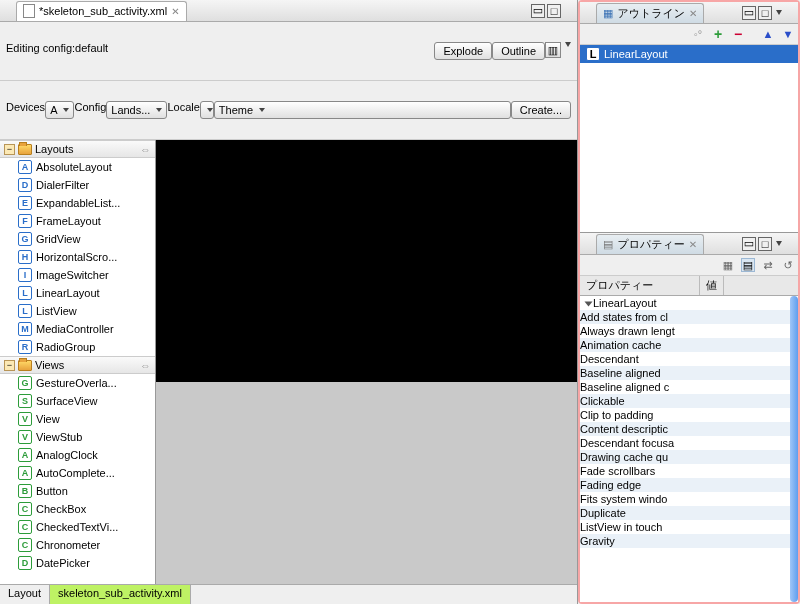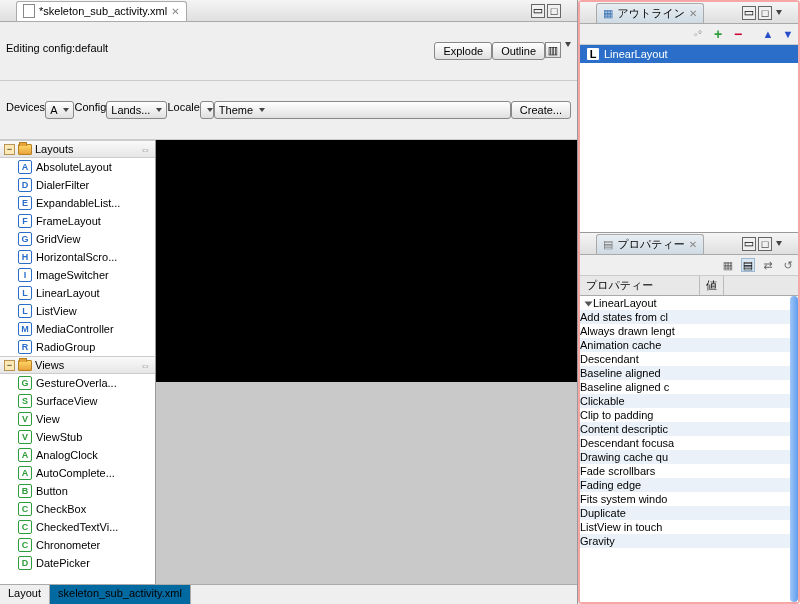--- a/index.html
+++ b/index.html
@@ -33,21 +33,21 @@
 .ic-i{border-color:#2a6ec9;color:#2a6ec9}
 .ic-l{border-color:#2a6ec9;color:#2a6ec9}
 .ic-m{border-color:#2a6ec9;color:#2a6ec9}
 .ic-r{border-color:#2a6ec9;color:#2a6ec9}
 .ic-green{border-color:#2d9c3a;color:#2d9c3a}
 .canvas{flex:1;display:flex;flex-direction:column}
 .canvas-top{height:242px;background:#000}
 .canvas-bot{flex:1;background:#c9c9c9}
 .bottom-tabs{display:flex;border-top:1px solid #aaa;background:#efefef;height:20px}
 .btab{padding:2px 8px;border-right:1px solid #aaa;cursor:pointer}
-.btab.active{background:#0369a1}
+.btab.active{background:#bef264}
 .outline-body{flex:1;background:#fff;overflow:auto}
 .outline-toolbar{display:flex;justify-content:flex-end;padding:3px;gap:6px;border-bottom:1px solid #ccc;align-items:center}
 .tool-icon{width:14px;height:14px;cursor:pointer;display:flex;align-items:center;justify-content:center}
 .sel-row{background:#2a6ec9;color:#fff;padding:2px 6px;display:flex;align-items:center;gap:4px}
 .sel-row .ic{background:#fff}
 .prop-pane{height:370px;border-top:1px solid #999;display:flex;flex-direction:column}
 .prop-head{display:flex;background:#e8e8e8;border-bottom:1px solid #aaa}
 .prop-head div{padding:2px 6px;border-right:1px solid #bbb}
 .prop-body{flex:1;overflow:auto;background:#fff;position:relative}
 .prop-row{display:flex;padding:1px 0}

